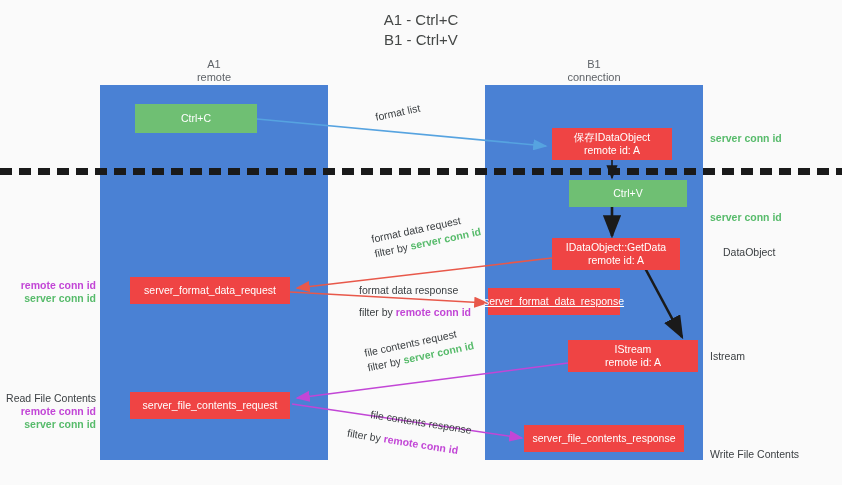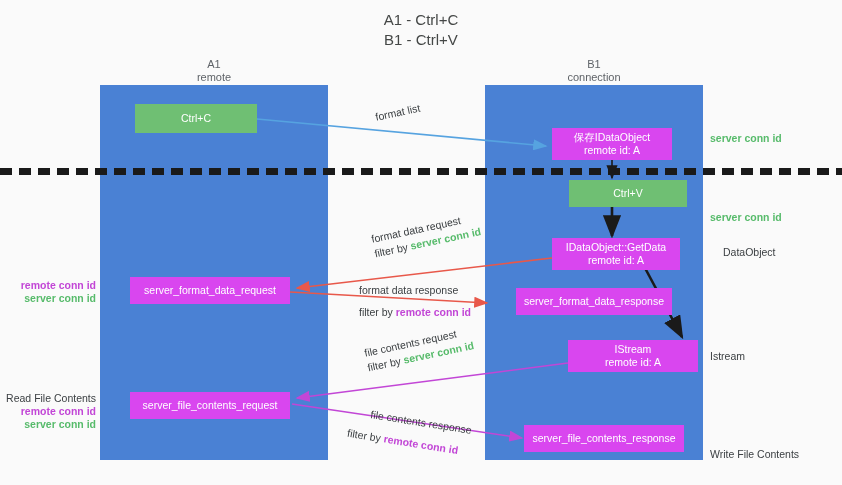--- a/index.html
+++ b/index.html
@@ -76,21 +76,21 @@
     flex-direction: column;
     align-items: center;
     justify-content: center;
     color: #ffffff;
     font-size: 10.5px;
     line-height: 13px;
     text-align: center;
     padding: 2px 16px;
     z-index: 5;
   }
-  .node.orange { background: #d946ef; }
+  .node.orange { background: #ef4444; }
   .node.green  { background: #6fbf73; }
   .node .l2 { display: block; }
 
   
   .annot {
     position: absolute;
     font-size: 10.5px;
     line-height: 13px;
     z-index: 6;
     white-space: nowrap;
@@ -199,21 +199,21 @@
 
   <div class="node orange" id="node-getdata" style="left:552px; top:238px; width:128px; height:32px;">
     <span>IDataObject::GetData</span>
     <span class="l2">remote id: A</span>
   </div>
 
   <div class="node orange" id="node-format-data-request" style="left:130px; top:277px; width:160px; height:27px;">
     <span>server_format_data_request</span>
   </div>
 
-  <div class="node orange" id="node-format-data-response" style="left:516px; top:288px; width:156px; height:27px;">
+  <div class="node orange" id="node-format-data-response" style="left:488px; top:288px; width:132px; height:27px;text-decoration:underline;">
     <span>server_format_data_response</span>
   </div>
 
   <div class="node orange" id="node-istream" style="left:568px; top:340px; width:130px; height:32px;">
     <span>IStream</span>
     <span class="l2">remote id: A</span>
   </div>
 
   <div class="node orange" id="node-file-contents-request" style="left:130px; top:392px; width:160px; height:27px;">
     <span>server_file_contents_request</span>

